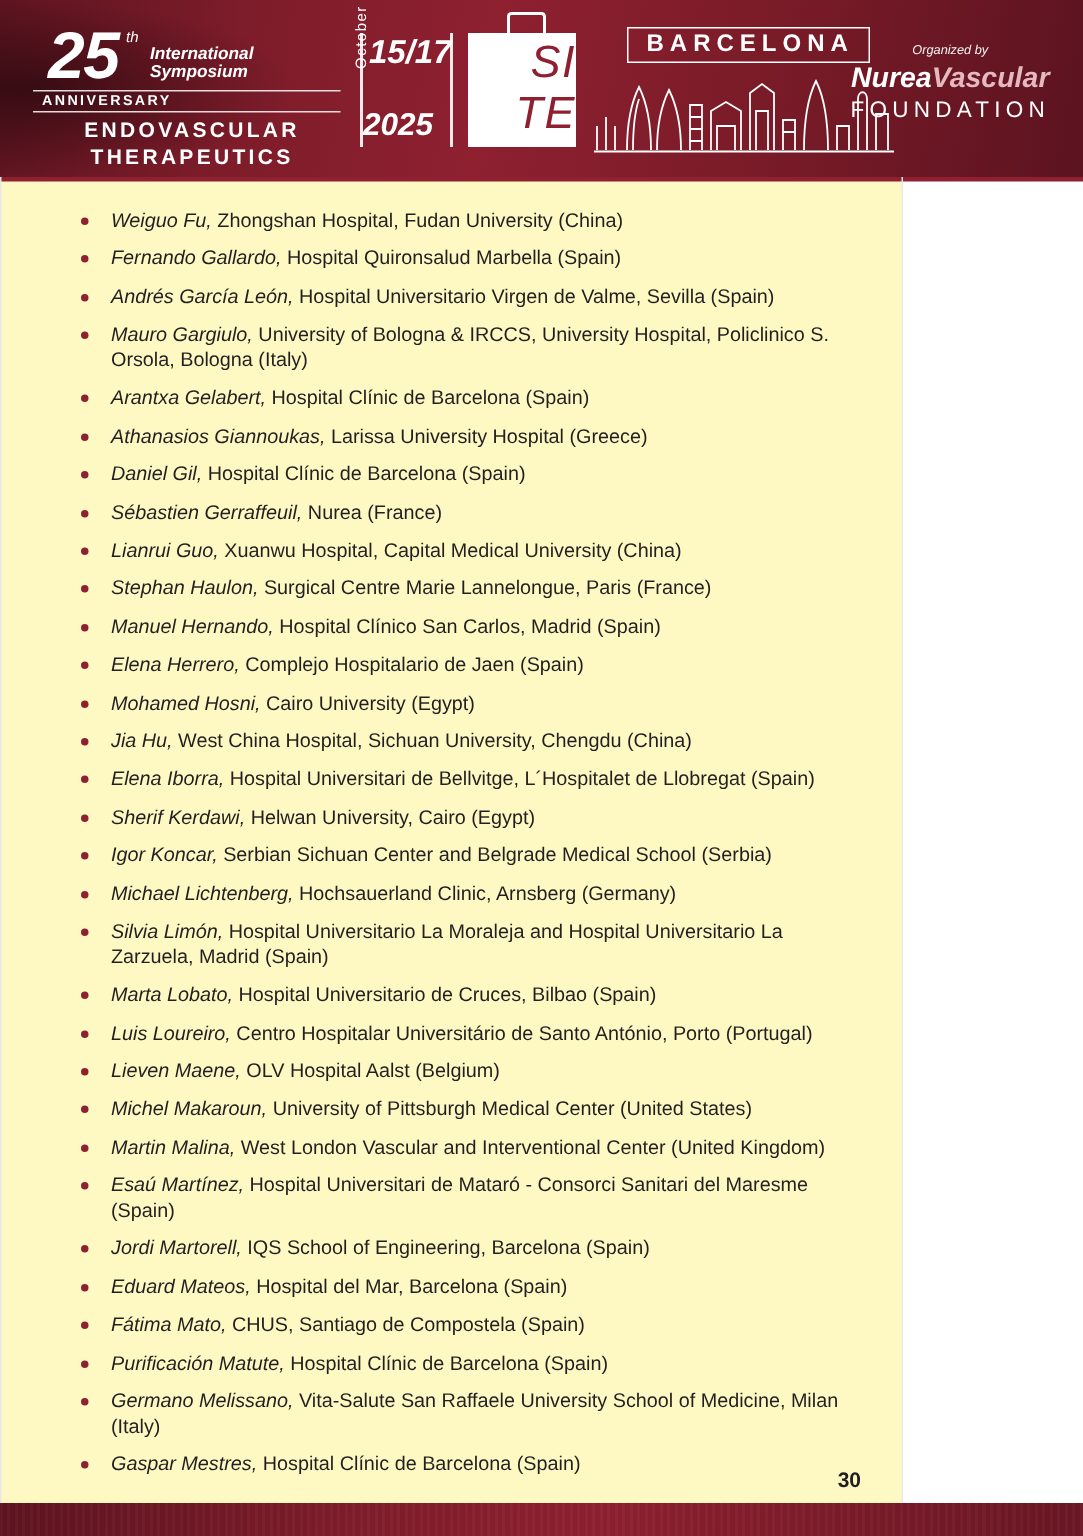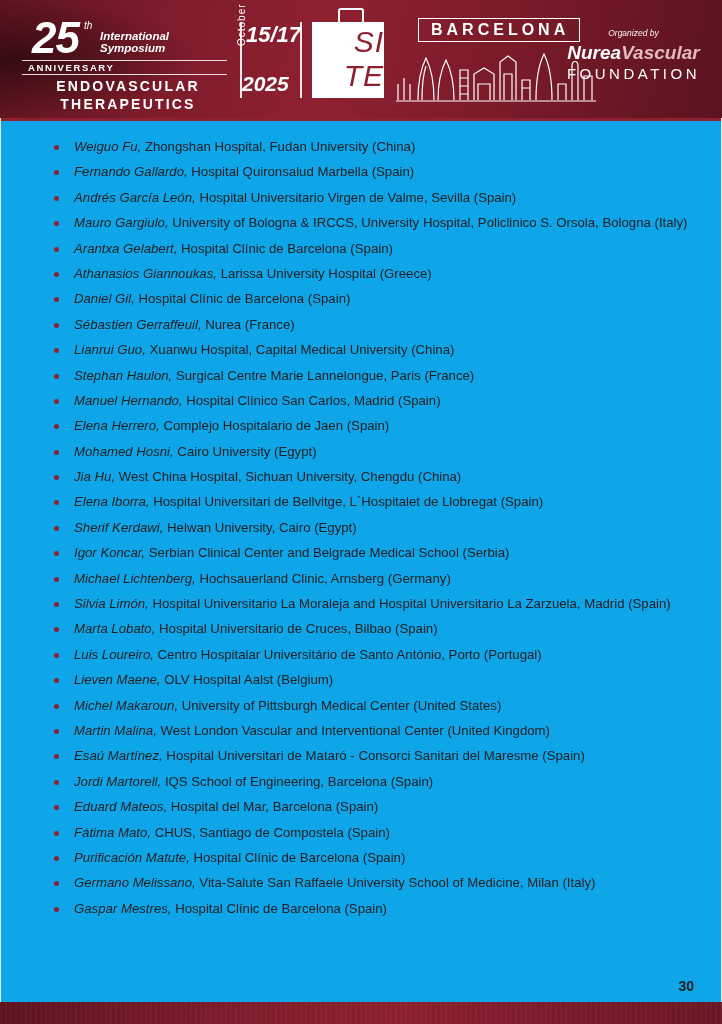--- a/index.html
+++ b/index.html
@@ -8,24 +8,24 @@
     background: #ffffff;
   }
   body {
     width: 722px;
     height: 1024px;
     font-family: "Liberation Sans", sans-serif;
     position: relative;
     overflow: hidden;
   }
   .page {
-    width: 722px;
+    width: 602px;
     height: 1024px;
     position: relative;
-    background: #0ea5e9;
+    background: #fef9c3;
     box-sizing: border-box;
   }
 
   
   .header {
     position: relative;
     width: 722px;
     height: 118px;
     background: linear-gradient(100deg, #5e1420 0%, #7d1c2a 22%, #8e2030 45%, #7a1b28 70%, #5c1320 100%);
     overflow: hidden;
@@ -394,21 +394,21 @@
         <li><span class="pname">Daniel Gil,</span> <span>Hospital Clínic de Barcelona (Spain)</span></li>
         <li><span class="pname">Sébastien Gerraffeuil,</span> <span>Nurea (France)</span></li>
         <li><span class="pname">Lianrui Guo,</span> <span>Xuanwu Hospital, Capital Medical University (China)</span></li>
         <li><span class="pname">Stephan Haulon,</span> <span>Surgical Centre Marie Lannelongue, Paris (France)</span></li>
         <li><span class="pname">Manuel Hernando,</span> <span>Hospital Clínico San Carlos, Madrid (Spain)</span></li>
         <li><span class="pname">Elena Herrero,</span> <span>Complejo Hospitalario de Jaen (Spain)</span></li>
         <li><span class="pname">Mohamed Hosni,</span> <span>Cairo University (Egypt)</span></li>
         <li><span class="pname">Jia Hu,</span> <span>West China Hospital, Sichuan University, Chengdu (China)</span></li>
         <li><span class="pname">Elena Iborra,</span> <span>Hospital Universitari de Bellvitge, L´Hospitalet de Llobregat (Spain)</span></li>
         <li><span class="pname">Sherif Kerdawi,</span> <span>Helwan University, Cairo (Egypt)</span></li>
-        <li><span class="pname">Igor Koncar,</span> <span>Serbian Clinical Center and Belgrade Medical School (Serbia)</span></li>
+        <li><span class="pname">Igor Koncar,</span> <span>Serbian Sichuan Center and Belgrade Medical School (Serbia)</span></li>
         <li><span class="pname">Michael Lichtenberg,</span> <span>Hochsauerland Clinic, Arnsberg (Germany)</span></li>
         <li><span class="pname">Silvia Limón,</span> <span>Hospital Universitario La Moraleja and Hospital Universitario La Zarzuela, Madrid (Spain)</span></li>
         <li><span class="pname">Marta Lobato,</span> <span>Hospital Universitario de Cruces, Bilbao (Spain)</span></li>
         <li><span class="pname">Luis Loureiro,</span> <span>Centro Hospitalar Universitário de Santo António, Porto (Portugal)</span></li>
         <li><span class="pname">Lieven Maene,</span> <span>OLV Hospital Aalst (Belgium)</span></li>
         <li><span class="pname">Michel Makaroun,</span> <span>University of Pittsburgh Medical Center (United States)</span></li>
         <li><span class="pname">Martin Malina,</span> <span>West London Vascular and Interventional Center (United Kingdom)</span></li>
         <li><span class="pname">Esaú Martínez,</span> <span>Hospital Universitari de Mataró - Consorci Sanitari del Maresme (Spain)</span></li>
         <li><span class="pname">Jordi Martorell,</span> <span>IQS School of Engineering, Barcelona (Spain)</span></li>
         <li><span class="pname">Eduard Mateos,</span> <span>Hospital del Mar, Barcelona (Spain)</span></li>

